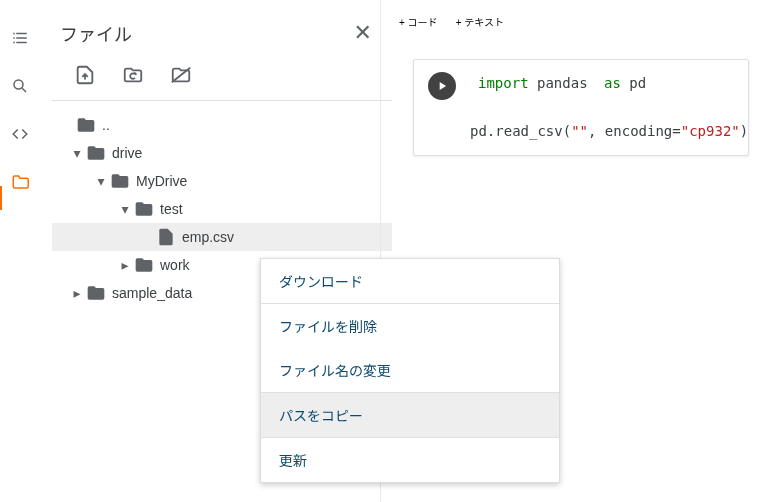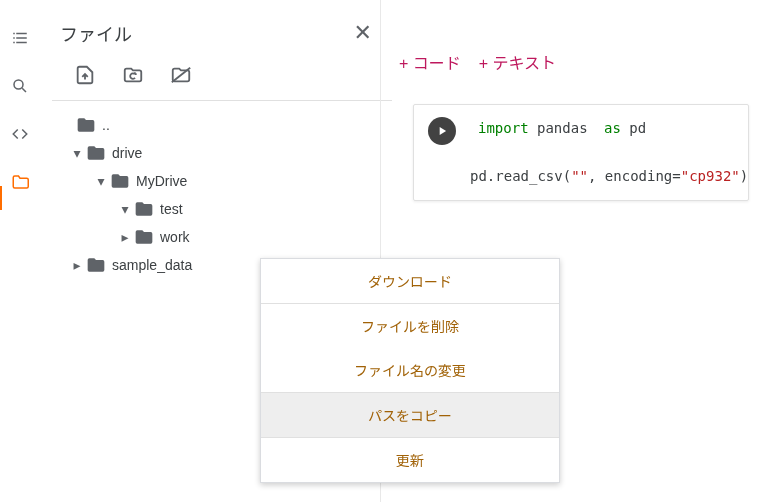--- a/index.html
+++ b/index.html
@@ -22,31 +22,31 @@
   .tree-row.selected { background: #eeeeee; }
   .arrow { width: 18px; display: inline-flex; justify-content: center; color: #5f6368; }
   .folder-ic, .file-ic { width: 20px; height: 20px; margin-right: 6px; color: #5f6368; flex-shrink: 0; }
   .ind-0 { padding-left: 24px; }
   .ind-1 { padding-left: 16px; }
   .ind-2 { padding-left: 40px; }
   .ind-3 { padding-left: 64px; }
   .ind-4 { padding-left: 104px; }
 
   .right-area { position: absolute; left: 380px; top: 0; right: 0; border-left: 1px solid #e8e8e8; height: 100%; }
-  .top-buttons { display: flex; gap: 18px; padding: 14px 18px; color: #be185d; font-size: 16px; margin-top: 36px; }
+  .top-buttons { display: flex; gap: 18px; padding: 14px 18px; color: #000000; font-size: 10px; }
   .top-btn { cursor: pointer; }
   .cell { margin: 16px 18px 0 32px; border: 1px solid #e0e0e0; box-shadow: 0 1px 3px rgba(0,0,0,0.08); border-radius: 2px; padding: 12px 14px; display: flex; gap: 14px; align-items: flex-start; }
   .run-btn { width: 28px; height: 28px; border-radius: 50%; background: #424242; display: flex; align-items: center; justify-content: center; cursor: pointer; flex-shrink: 0; }
   .run-btn svg { fill: #fff; }
   .code { font-family: Consolas, monospace; font-size: 14px; line-height: 1.7; white-space: pre; }
   .kw { color: #008000; margin-left: 8px; }
   .str { color: #ba2121; }
 
   .context-menu { position: absolute; left: 260px; top: 258px; width: 300px; background: #fff; border: 1px solid #dadce0; box-shadow: 0 2px 6px rgba(0,0,0,0.2); z-index: 10; }
-  .menu-item { padding: 12px 18px; cursor: pointer; color: #a16207; text-align: center; }
+  .menu-item { padding: 12px 18px; cursor: pointer; color: #0c4a6e; }
   .menu-item.hovered { background: #eeeeee; }
   .menu-divider { height: 1px; background: #e0e0e0; }
 
   svg { display: block; }
 </style>
 </head>
 <body>
 
 <div class="left-rail">
   <div class="rail-icon">
@@ -129,20 +129,28 @@
     </div>
     <div class="tree-row ind-3">
       <span class="arrow">▾</span>
       <span class="folder-ic">
           <svg width="20" height="20" viewBox="0 0 24 24" fill="currentColor">
             <path d="M10 4H4a2 2 0 00-2 2v12a2 2 0 002 2h16a2 2 0 002-2V8a2 2 0 00-2-2h-8l-2-2z"></path>
           </svg>
         </span>
       <span>test</span>
     </div>
+    <div class="tree-row ind-4 selected">
+      <span class="file-ic">
+          <svg width="20" height="20" viewBox="0 0 24 24" fill="currentColor">
+            <path d="M14 2H6a2 2 0 00-2 2v16a2 2 0 002 2h12a2 2 0 002-2V8l-6-6z"></path>
+          </svg>
+        </span>
+      <span>emp.csv</span>
+    </div>
     <div class="tree-row ind-3">
       <span class="arrow">▸</span>
       <span class="folder-ic">
           <svg width="20" height="20" viewBox="0 0 24 24" fill="currentColor">
             <path d="M10 4H4a2 2 0 00-2 2v12a2 2 0 002 2h16a2 2 0 002-2V8a2 2 0 00-2-2h-8l-2-2z"></path>
           </svg>
         </span>
       <span>work</span>
     </div>
     <div class="tree-row ind-1">

